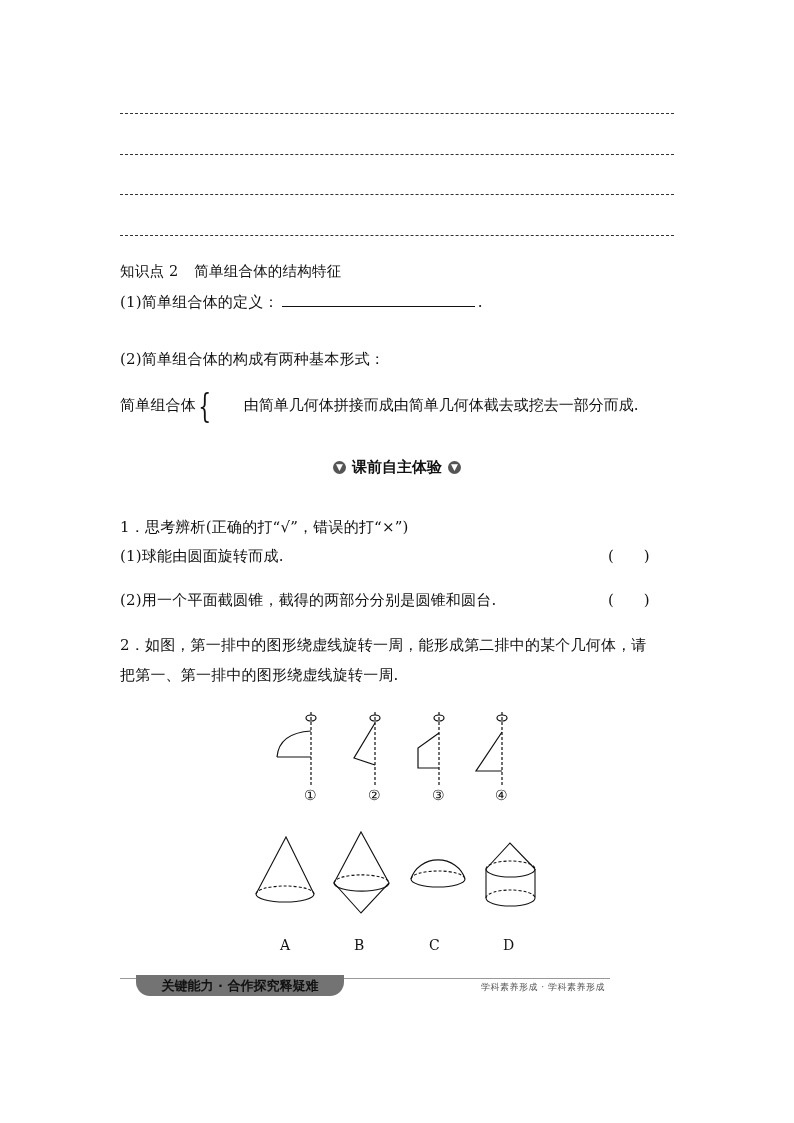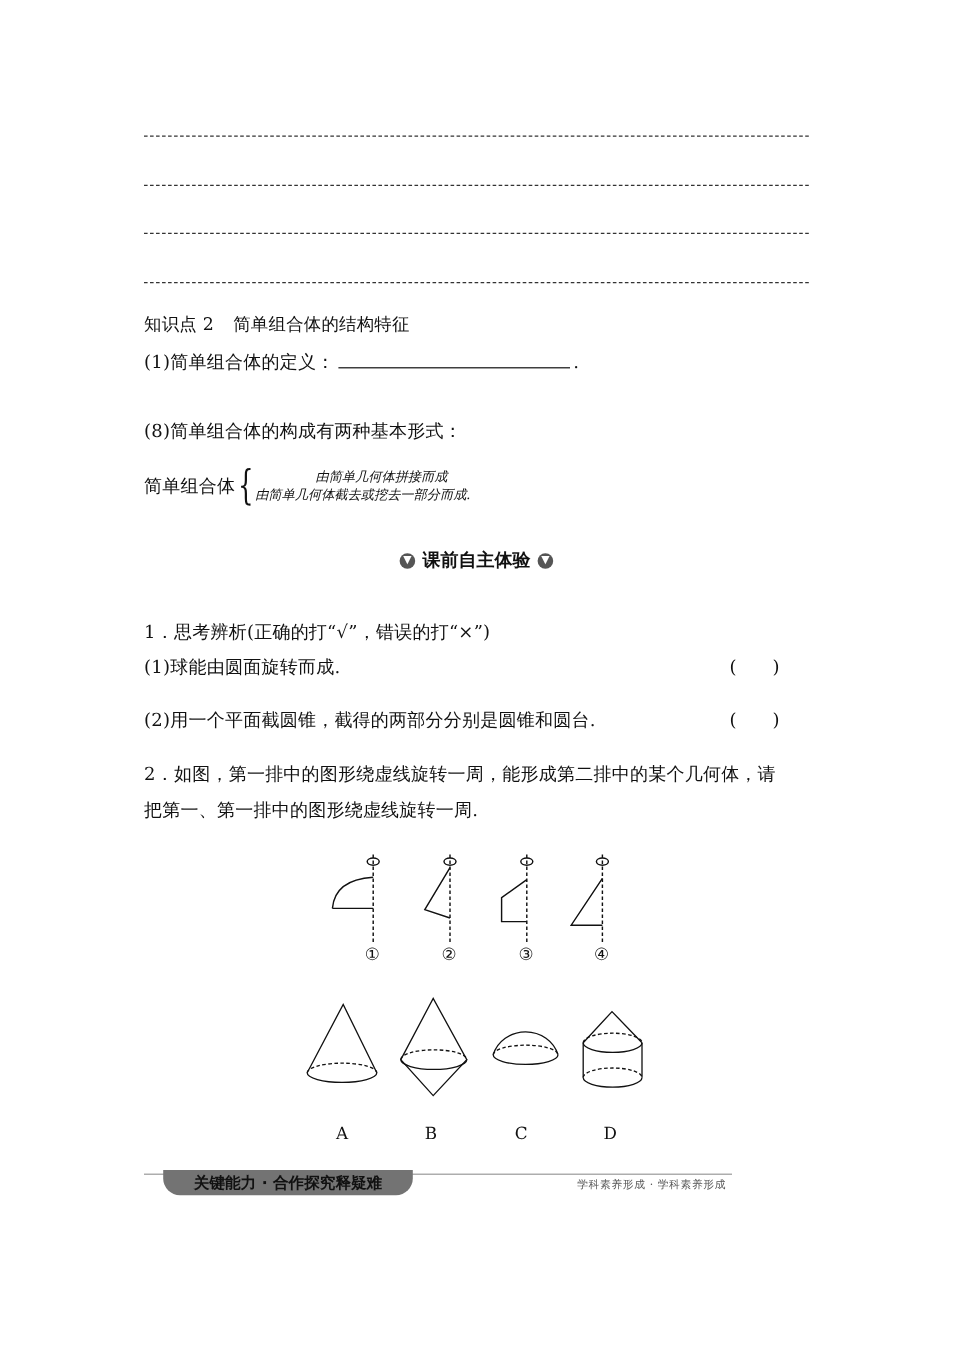--- a/index.html
+++ b/index.html
@@ -6,21 +6,21 @@
     html, body { width: 794px; height: 1123px; background: #ffffff; }
     body { position: relative; font-family: "DejaVu Serif", "Liberation Serif", serif; color: #111; overflow: hidden; }
     .abs { position: absolute; }
     .dotline { position: absolute; left: 120px; width: 554px; height: 0; border-top: 1px dashed #333; }
     .text { font-size: 15px; line-height: 18px; white-space: nowrap; letter-spacing: 0.2px; }
     .kp-title { font-size: 14.5px; }
     .kp-title .gap { display: inline-block; width: 16px; }
     .blank { display: inline-block; width: 193px; border-bottom: 1px solid #111; height: 14px; vertical-align: baseline; margin-left: 3px; margin-right: 3px; }
     .brace-wrap { display: flex; align-items: center; text-align: center; }
     .brace { font-size: 34px; line-height: 30px; transform: scaleX(0.6); margin: 0 -3px 0 -2px; font-weight: 300; }
-    .brace-lines { display: flex; flex-direction: column; font-size: 11px; line-height: 15px; font-style: italic; }
+    .brace-lines { display: flex; flex-direction: row; font-size: 15px; line-height: 15px; }
     .brace-lines .l1 { padding-left: 31px; }
     .section-header { position: absolute; left: 0; width: 794px; top: 458px; text-align: center; font-family: "DejaVu Sans", "Liberation Sans", sans-serif; font-weight: bold; font-size: 15px; display: flex; justify-content: center; align-items: center; gap: 6px; }
     .circle-icon { width: 13px; height: 13px; border-radius: 50%; background: #555; color: #fff; display: inline-flex; align-items: center; justify-content: center; font-size: 9px; line-height: 13px; }
     .paren { position: absolute; font-size: 15px; }
     .figure { position: absolute; }
     .footer-line { position: absolute; left: 120px; width: 490px; top: 978px; height: 1px; background: #999; }
     .footer-tab { position: absolute; left: 136px; top: 975px; width: 208px; height: 21px; background: #737373; border-radius: 0 0 14px 14px; display: flex; align-items: center; justify-content: center; font-family: "DejaVu Sans", "Liberation Sans", sans-serif; font-weight: bold; font-size: 13px; color: #111; }
     .footer-right { position: absolute; left: 481px; top: 981px; font-size: 9px; color: #555; letter-spacing: 0.5px; font-family: "DejaVu Serif", serif; }
     .label { position: absolute; font-size: 14px; font-family: "DejaVu Serif", "Liberation Serif", serif; }
   </style>
@@ -33,21 +33,21 @@
 <div class="dotline" style="top:235px;"></div>
 
 <div class="abs text kp-title" style="left:120px; top:262px;">
   <span>知识点 2</span><span class="gap"></span><span>简单组合体的结构特征</span>
 </div>
 
 <div class="abs text" style="left:120px; top:293px;">
   <span>(1)简单组合体的定义：</span><span class="blank"></span><span>.</span>
 </div>
 
-<div class="abs text" style="left:120px; top:350px;">(8)简单组合体的构成有两种基本形式：</div>
+<div class="abs text" style="left:120px; top:350px;">(2)简单组合体的构成有两种基本形式：</div>
 
 <div class="abs brace-wrap" style="left:120px; top:390px;">
   <span class="text">简单组合体</span>
   <span class="brace">{</span>
   <div class="brace-lines">
     <span class="l1">由简单几何体拼接而成</span>
     <span>由简单几何体截去或挖去一部分而成.</span>
   </div>
 </div>
 

